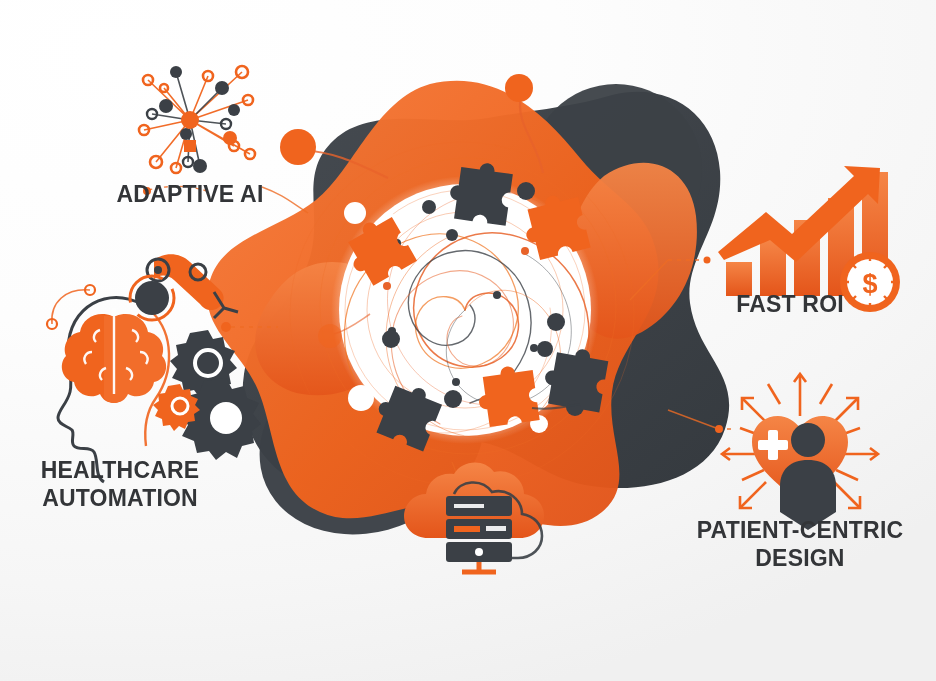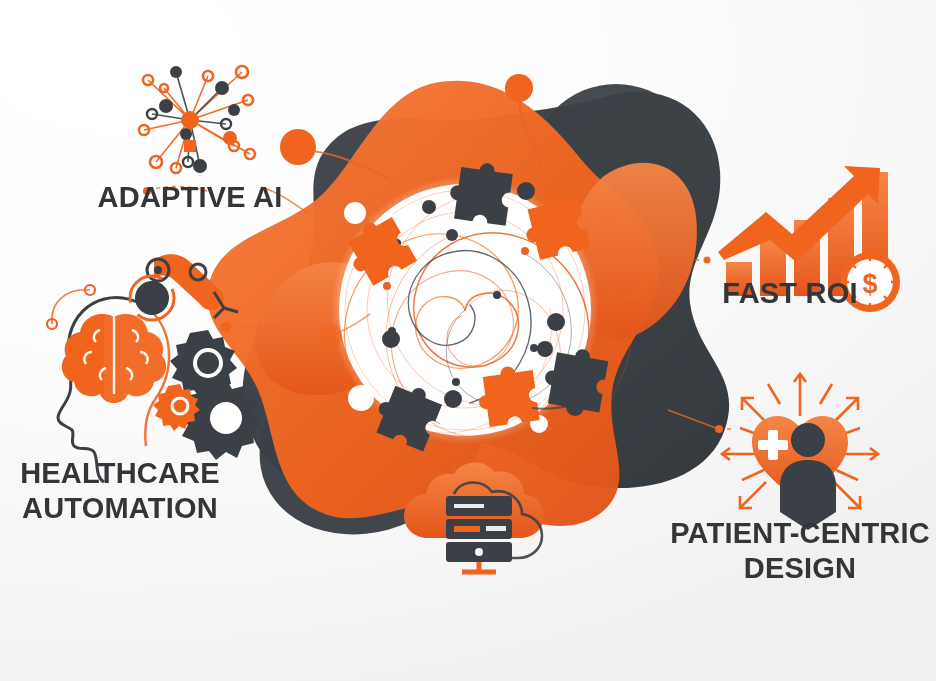--- a/index.html
+++ b/index.html
@@ -18,31 +18,31 @@
   }
   #artboard {
     position: absolute;
     inset: 0;
   }
   .label {
     position: absolute;
     color: #333538;
     font-family: "Liberation Sans", sans-serif;
     font-weight: bold;
-    font-size: 29px;
+    font-size: 23px;
     letter-spacing: 0.2px;
     line-height: 1.22;
     text-align: center;
     white-space: pre-line;
     user-select: none;
   }
   .label-adaptive-ai { left: 60px;  top: 180px; width: 260px; }
   .label-healthcare  { left: -10px;  top: 456px; width: 260px; }
   .label-seamless    { left: 358px; top: 548px; width: 220px; }
-  .label-fast-roi    { left: 660px; top: 276px; width: 260px; }
+  .label-fast-roi    { left: 660px; top: 290px; width: 260px; }
   .label-patient     { left: 660px; top: 516px; width: 280px; }
 </style>
 </head>
 <body>
 
 <div id="stage">
 
   <svg id="artboard" viewBox="0 0 936 681" width="936" height="681">
     <defs>
       <linearGradient id="gOrange" x1="0" y1="0" x2="1" y2="1">

